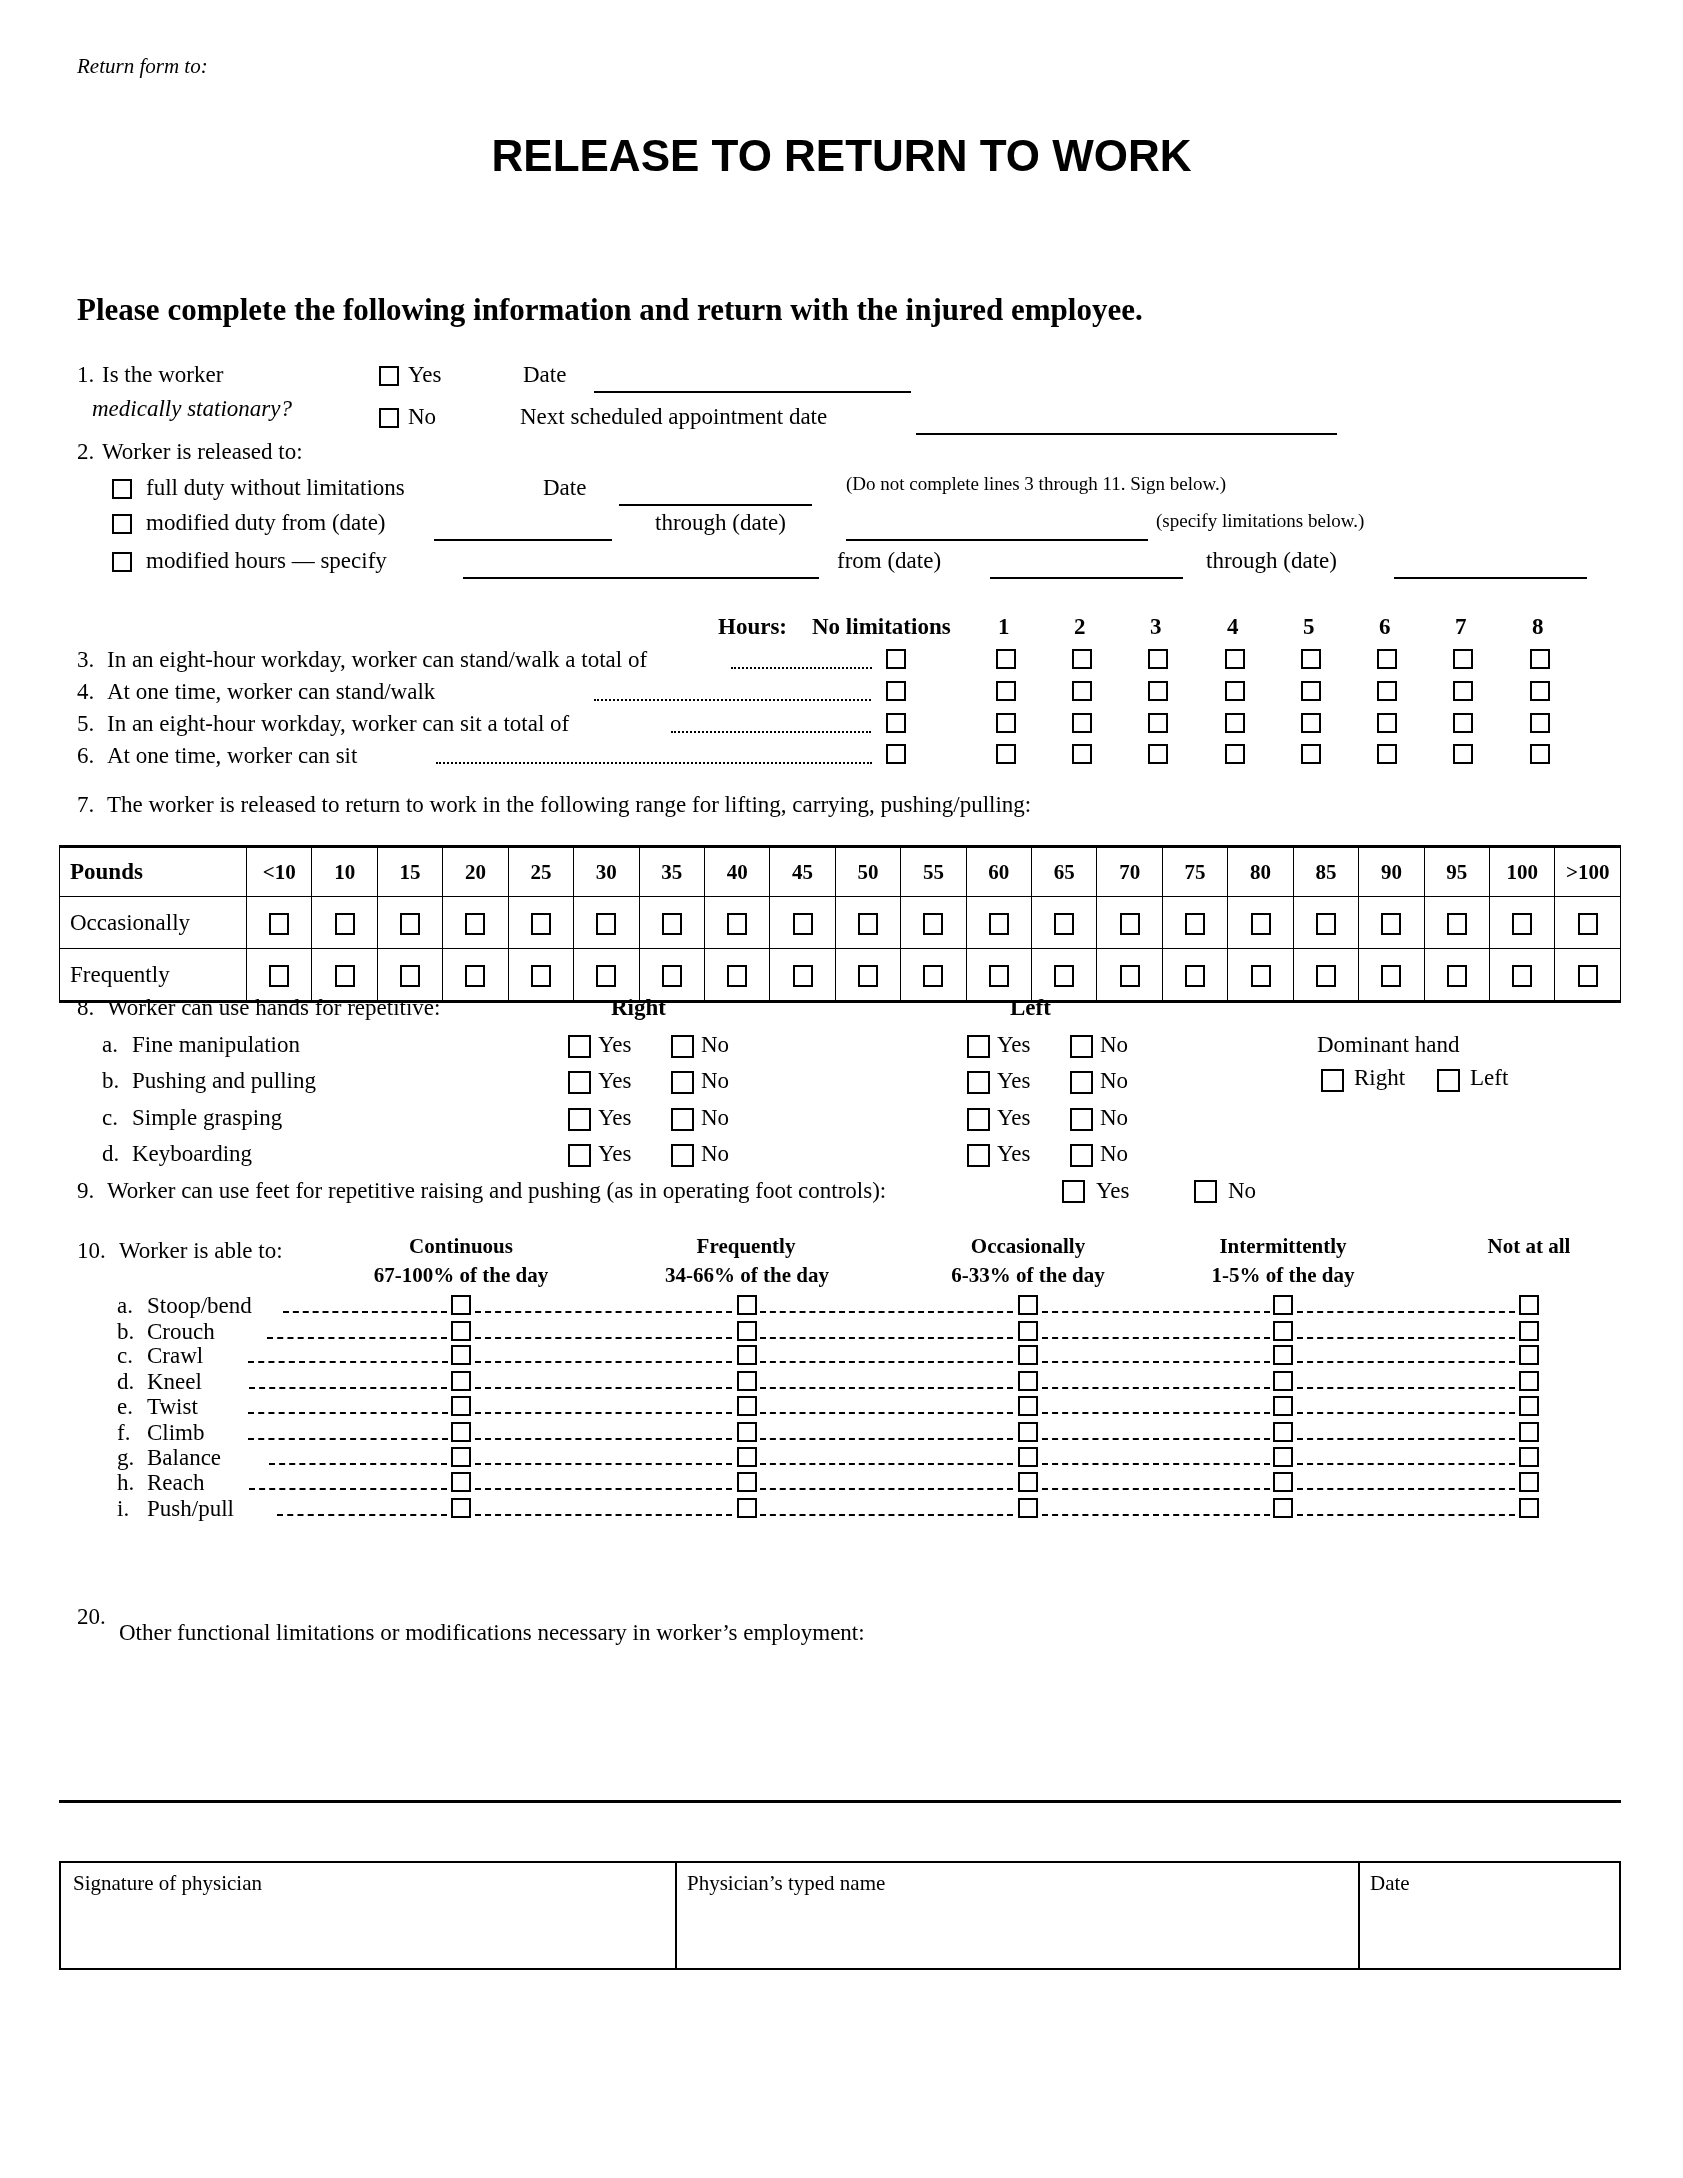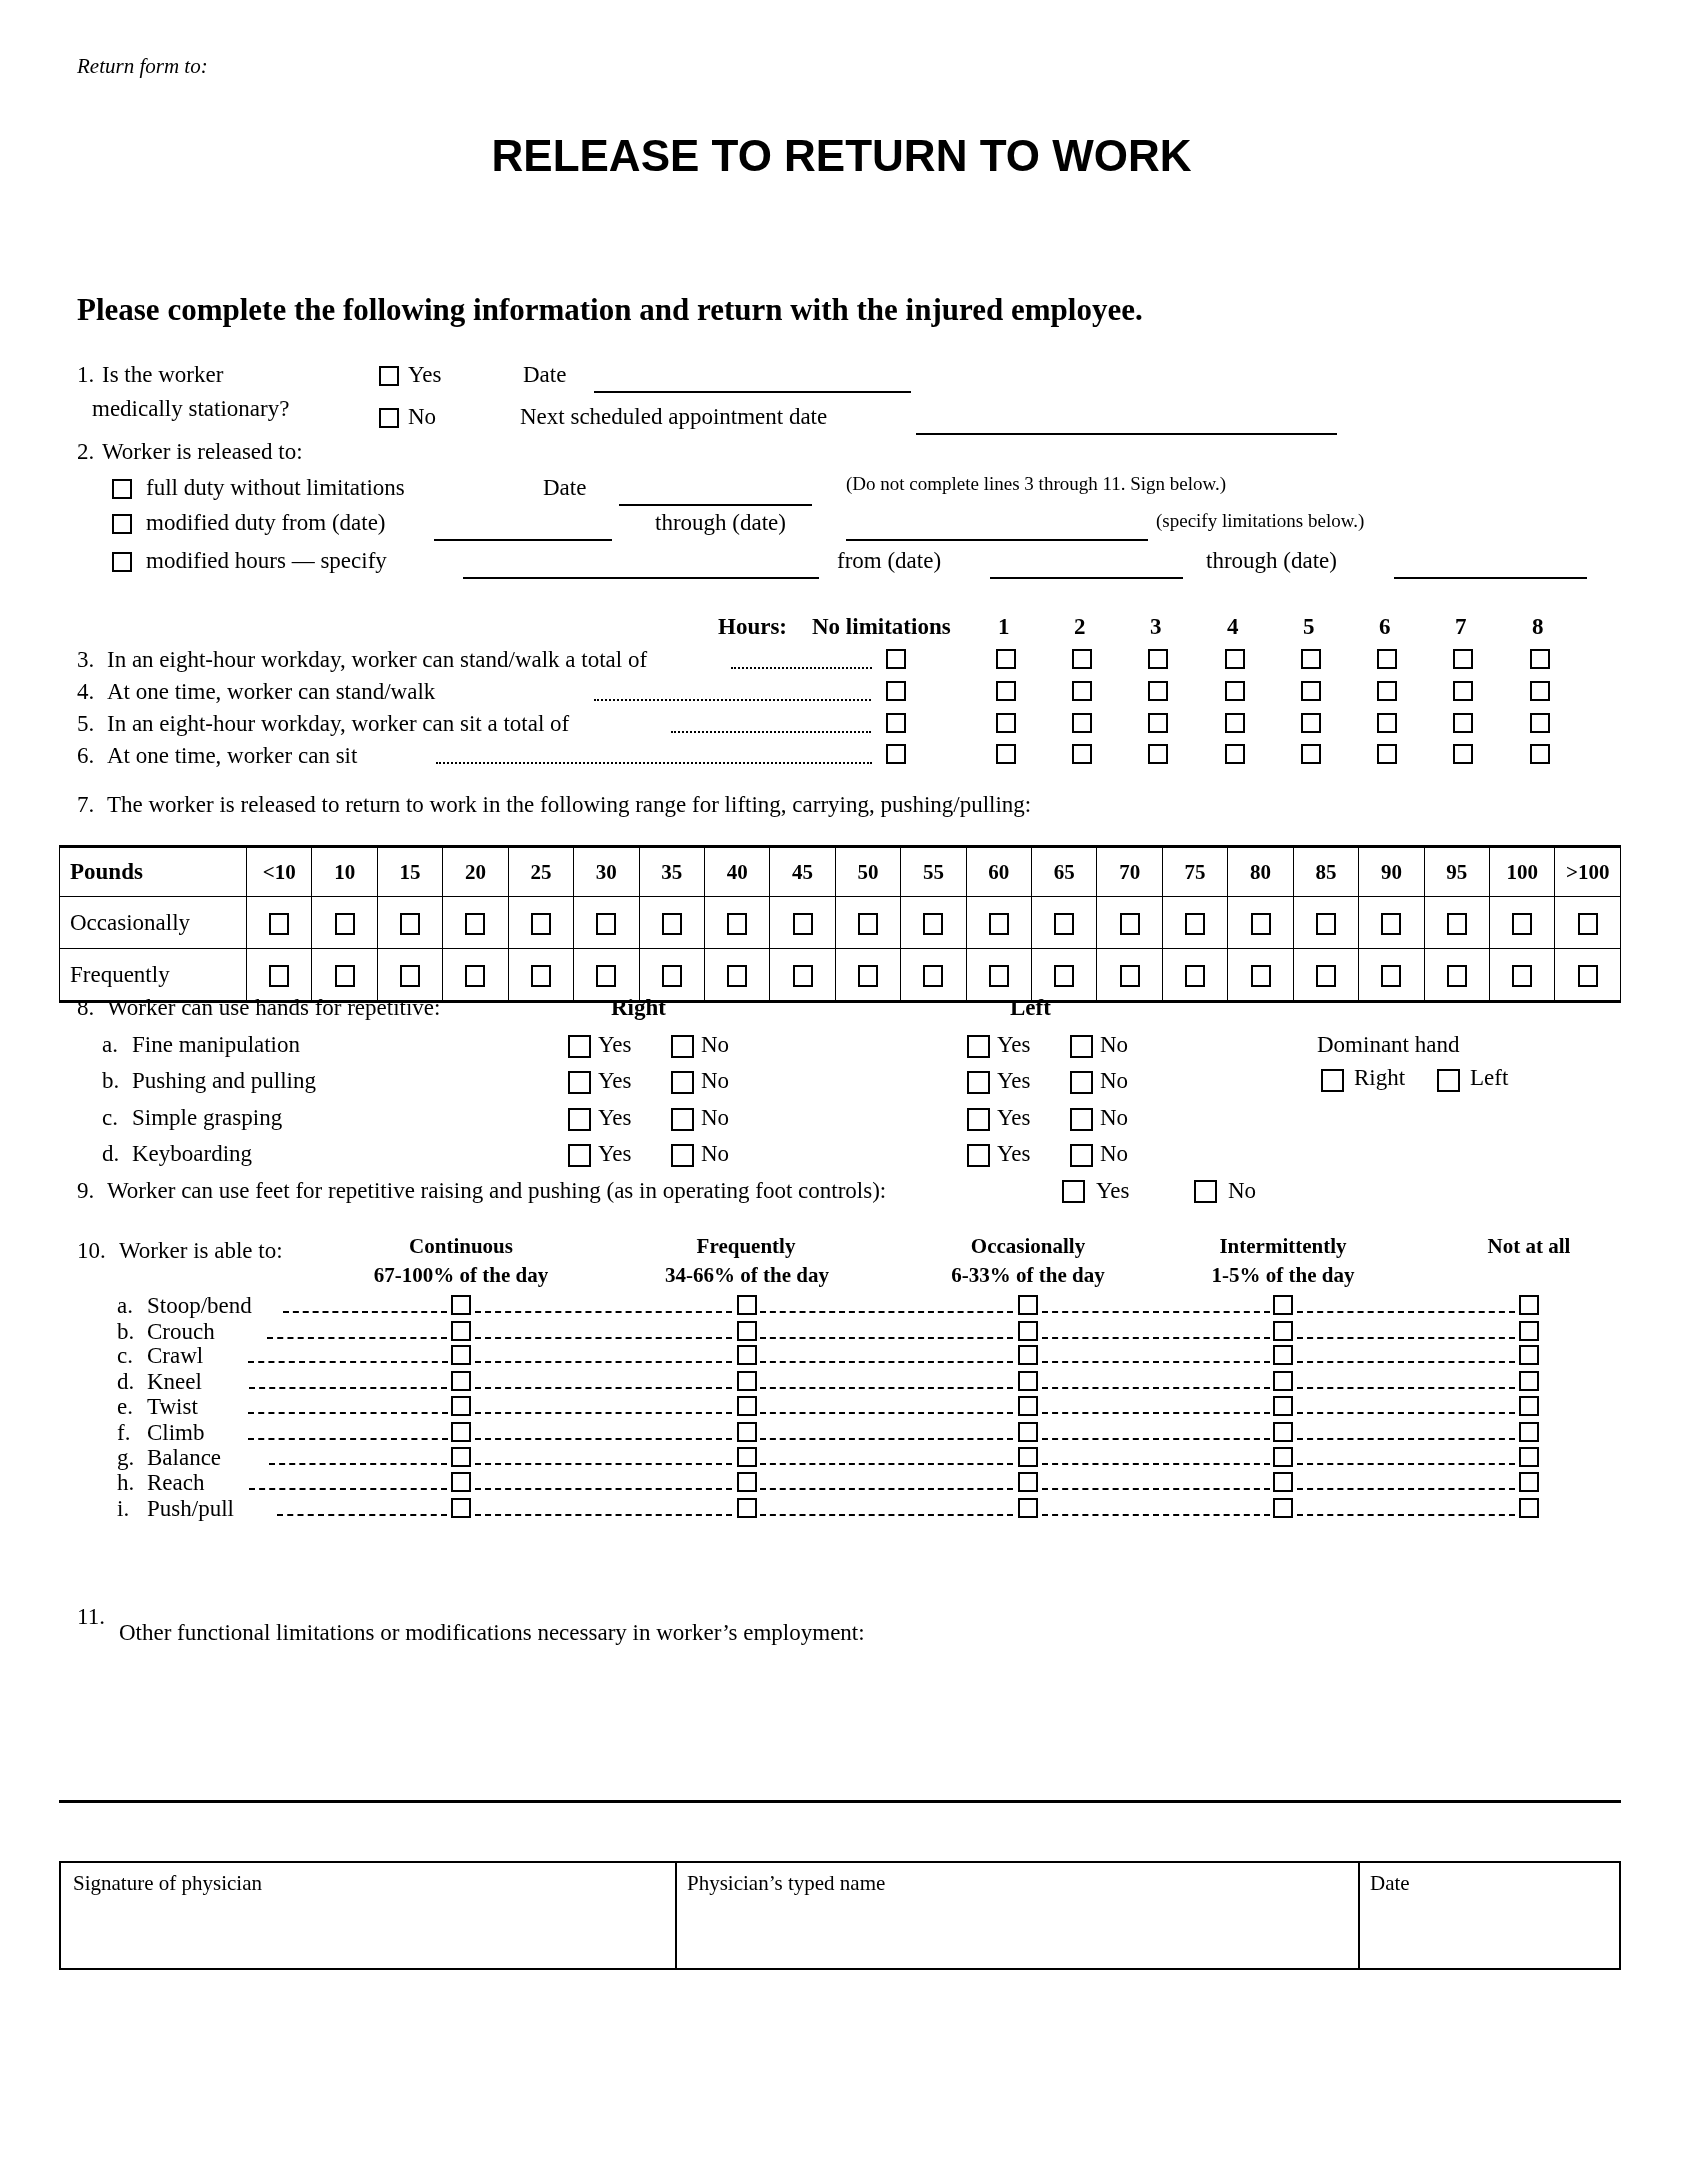--- a/index.html
+++ b/index.html
@@ -229,21 +229,21 @@
   <div class="return-to">Return form to:</div>
 
 
   <div class="title">RELEASE TO RETURN TO WORK</div>
 
 
   <div class="instruction">Please complete the following information and return with the injured employee.</div>
 
   <div class="t" style="left:77px; top:362px;">1.</div>
   <div class="t" style="left:102px; top:362px;">Is the worker</div>
-  <div class="t" style="left:92px; top:396px;">medically stationary?</div>
+  <div class="t" style="left:92px; top:396px;font-style:italic;">medically stationary?</div>
 
   <div class="cb" style="left:379px; top:366px;"></div>
   <div class="t" style="left:408px; top:362px;">Yes</div>
   <div class="cb" style="left:379px; top:408px;"></div>
   <div class="t" style="left:408px; top:404px;">No</div>
 
   <div class="t" style="left:523px; top:362px;">Date</div>
   <div class="line" style="left:594px; top:391px; width:317px;"></div>
 
   <div class="t" style="left:520px; top:404px;">Next scheduled appointment date</div>
@@ -595,21 +595,21 @@
       <div class="dashes" style="left:475px; top:1514px; width:257px;"></div>
       <div class="cb" style="left:737px; top:1498px;"></div>
       <div class="dashes" style="left:760px; top:1514px; width:253px;"></div>
       <div class="cb" style="left:1018px; top:1498px;"></div>
       <div class="dashes" style="left:1042px; top:1514px; width:228px;"></div>
       <div class="cb" style="left:1273px; top:1498px;"></div>
       <div class="dashes" style="left:1297px; top:1514px; width:218px;"></div>
       <div class="cb" style="left:1519px; top:1498px;"></div>
     </div>
 
-  <div class="t" style="left:77px; top:1604px;">11.</div>
+  <div class="t" style="left:77px; top:1604px;">20.</div>
   <div class="t" style="left:119px; top:1604px;margin-top:16px;">Other functional limitations or modifications necessary in worker’s employment:</div>
 
   <div class="hr-thick"></div>
 
   <div class="sigbox">
     <div class="vdiv" style="left:614px;"></div>
     <div class="vdiv" style="left:1297px;"></div>
     <div class="lbl" style="left:12px;">Signature of physician</div>
     <div class="lbl" style="left:626px;">Physician’s typed name</div>
     <div class="lbl" style="left:1309px;">Date</div>

